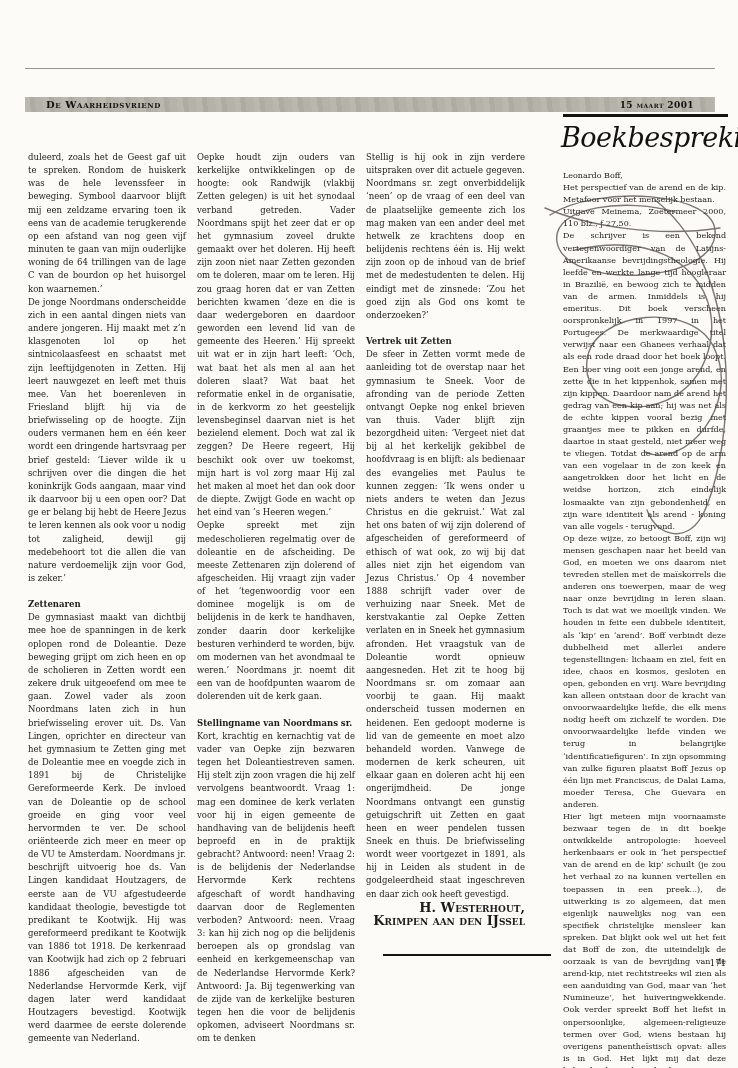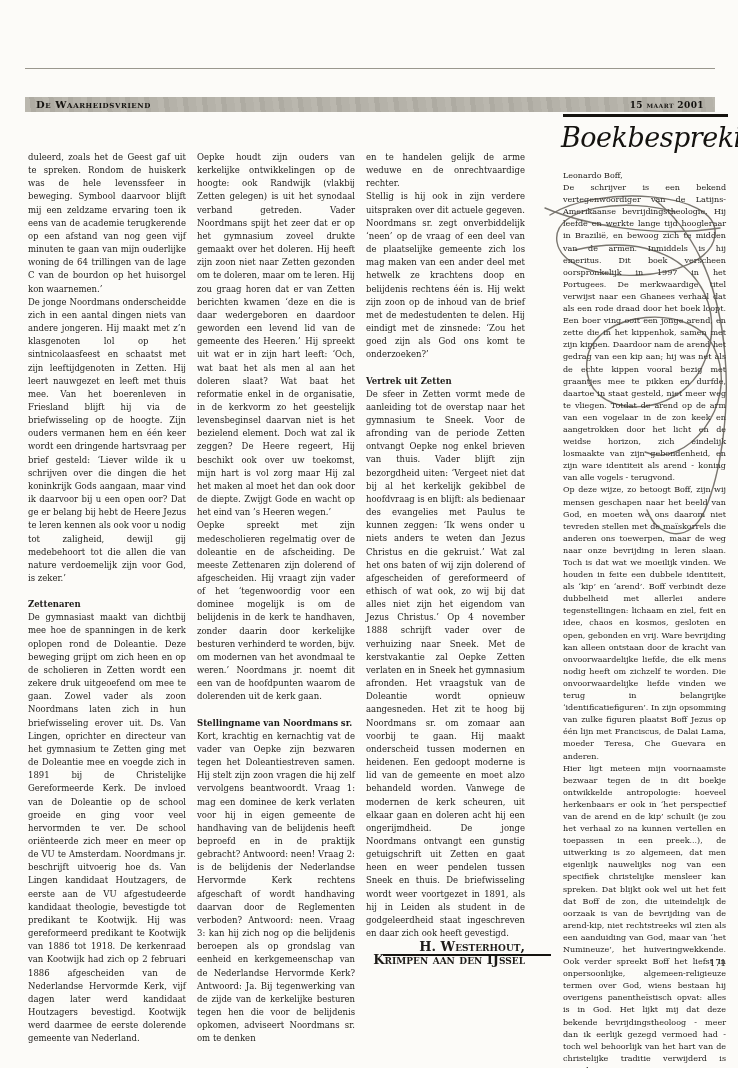--- a/index.html
+++ b/index.html
@@ -1,20 +1,20 @@
 <!DOCTYPE html>
 <html lang="nl"><head>
 <meta charset="utf-8">
 <style>
   html,body{margin:0;padding:0;background:#e9e7e2;}
   .page{position:relative;width:738px;height:1068px;background:#fcfbf8;overflow:hidden;
         font-family:"DejaVu Serif","Liberation Serif",serif;color:#1e1c19;}
   .toprule{position:absolute;left:25px;top:68px;width:690px;height:1px;background:#9a978e;}
   .headbar{position:absolute;left:25px;top:97px;width:690px;height:15px;box-sizing:border-box;
-        padding:0 11px;display:flex;justify-content:space-between;align-items:center;
+        padding:0 21px;display:flex;justify-content:space-between;align-items:center;
         background:repeating-linear-gradient(83deg,#bab7ae 0 6px,#aeaba2 6px 11px,#b5b2a9 11px 19px);}
   .mast{font-weight:bold;font-variant:small-caps;font-size:10px;letter-spacing:.6px;color:#14120f;}
   .hdate{font-weight:bold;font-variant:small-caps;font-size:9px;letter-spacing:.4px;color:#14120f;}
   .blackrule{position:absolute;left:563px;top:114px;width:165px;height:3px;background:#15130f;}
   .col{position:absolute;top:122px;width:158px;text-align:justify;font-size:8.5px;
        line-height:13.15px;hyphens:auto;margin-top:29px;-webkit-hyphens:auto;}
   .col p{margin:0;}
   #c1{left:28px;}
   #c2{left:197px;}
   #c3{left:366px;width:159px;}
@@ -52,32 +52,33 @@
   </div>
 
   <div class="col" id="c2">
     <p>Oepke houdt zijn ouders van kerkelijke ontwikkelingen op de hoogte: ook Randwijk (vlakbij Zetten gelegen) is uit het synodaal verband getreden. Vader Noordmans spijt het zeer dat er op het gymnasium zoveel drukte gemaakt over het doleren. Hij heeft zijn zoon niet naar Zetten gezonden om te doleren, maar om te leren. Hij zou graag horen dat er van Zetten berichten kwamen ‘deze en die is daar wedergeboren en daardoor geworden een levend lid van de gemeente des Heeren.’ Hij spreekt uit wat er in zijn hart leeft: ‘Och, wat baat het als men al aan het doleren slaat? Wat baat het reformatie enkel in de organisatie, in de kerkvorm zo het geestelijk levensbeginsel daarvan niet is het bezielend element. Doch wat zal ik zeggen? De Heere regeert, Hij beschikt ook over uw toekomst, mijn hart is vol zorg maar Hij zal het maken al moet het dan ook door de diepte. Zwijgt Gode en wacht op het eind van ’s Heeren wegen.’</p>
     <p>Oepke spreekt met zijn medescholieren regelmatig over de doleantie en de afscheiding. De meeste Zettenaren zijn dolerend of afgescheiden. Hij vraagt zijn vader of het ‘tegenwoordig voor een dominee mogelijk is om de belijdenis in de kerk te handhaven, zonder daarin door kerkelijke besturen verhinderd te worden, bijv. om modernen van het avondmaal te weren.’ Noordmans jr. noemt dit een van de hoofdpunten waarom de dolerenden uit de kerk gaan.</p>
     <p class="head">Stellingname van Noordmans sr.</p>
     <p>Kort, krachtig en kernachtig vat de vader van Oepke zijn bezwaren tegen het Doleantiestreven samen. Hij stelt zijn zoon vragen die hij zelf vervolgens beantwoordt. Vraag 1: mag een dominee de kerk verlaten voor hij in eigen gemeente de handhaving van de belijdenis heeft beproefd en in de praktijk gebracht? Antwoord: neen! Vraag 2: is de belijdenis der Nederlandse Hervormde Kerk rechtens afgeschaft of wordt handhaving daarvan door de Reglementen verboden? Antwoord: neen. Vraag 3: kan hij zich nog op die belijdenis beroepen als op grondslag van eenheid en kerkgemeenschap van de Nederlandse Hervormde Kerk? Antwoord: Ja. Bij tegenwerking van de zijde van de kerkelijke besturen tegen hen die voor de belijdenis opkomen, adviseert Noordmans sr. om te denken</p>
   </div>
 
   <div class="col" id="c3">
-    <p>en te handelen gelijk de arme weduwe en de onrechtvaardige rechter.</p>
     <p>Stellig is hij ook in zijn verdere uitspraken over dit actuele gegeven. Noordmans sr. zegt onverbiddelijk ‘neen’ op de vraag of een deel van de plaatselijke gemeente zich los mag maken van een ander deel met hetwelk ze krachtens doop en belijdenis rechtens één is. Hij wekt zijn zoon op de inhoud van de brief met de medestudenten te delen. Hij eindigt met de zinsnede: ‘Zou het goed zijn als God ons komt te onderzoeken?’</p>
     <p class="head">Vertrek uit Zetten</p>
     <p>De sfeer in Zetten vormt mede de aanleiding tot de overstap naar het gymnasium te Sneek. Voor de afronding van de periode Zetten ontvangt Oepke nog enkel brieven van thuis. Vader blijft zijn bezorgdheid uiten: ‘Vergeet niet dat bij al het kerkelijk gekibbel de hoofdvraag is en blijft: als bedienaar des evangelies met Paulus te kunnen zeggen: ‘Ik wens onder u niets anders te weten dan Jezus Christus en die gekruist.’ Wat zal het ons baten of wij zijn dolerend of afgescheiden of gereformeerd of ethisch of wat ook, zo wij bij dat alles niet zijn het eigendom van Jezus Christus.’ Op 4 november 1888 schrijft vader over de verhuizing naar Sneek. Met de kerstvakantie zal Oepke Zetten verlaten en in Sneek het gymnasium afronden. Het vraagstuk van de Doleantie wordt opnieuw aangesneden. Het zit te hoog bij Noordmans sr. om zomaar aan voorbij te gaan. Hij maakt onderscheid tussen modernen en heidenen. Een gedoopt moderne is lid van de gemeente en moet alzo behandeld worden. Vanwege de modernen de kerk scheuren, uit elkaar gaan en doleren acht hij een ongerijmdheid. De jonge Noordmans ontvangt een gunstig getuigschrift uit Zetten en gaat heen en weer pendelen tussen Sneek en thuis. De briefwisseling wordt weer voortgezet in 1891, als hij in Leiden als student in de godgeleerdheid staat ingeschreven en daar zich ook heeft gevestigd.</p>
     <p class="sig">H. Westerhout,</p>
     <p class="sig">Krimpen aan den IJssel</p>
   </div>
 
   <div class="bktitle">Boekbespreking</div>
 
   <div class="review-col">
     <p class="bk">Leonardo Boff,</p>
+    <p class="bk">Het perspectief van de arend en de kip. Metafoor voor het menselijk bestaan.</p>
+    <p class="bk">Uitgave Meinema, Zoetermeer 2000, 110 blz., ƒ 27,50.</p>
     <p>De schrijver is een bekend vertegenwoordiger van de Latijns-Amerikaanse bevrijdingstheologie. Hij leefde en werkte lange tijd hoogleraar in Brazilië, en bewoog zich te midden van de armen. Inmiddels is hij emeritus. Dit boek verscheen oorspronkelijk in 1997 in het Portugees. De merkwaardige titel verwijst naar een Ghanees verhaal dat als een rode draad door het boek loopt. Een boer ving ooit een jonge arend, en zette die in het kippenhok, samen met zijn kippen. Daardoor nam de arend het gedrag van een kip aan; hij was net als de echte kippen vooral bezig met graantjes mee te pikken en durfde, daartoe in staat gesteld, niet meer weg te vliegen. Totdat de arend op de arm van een vogelaar in de zon keek en aangetrokken door het licht en de weidse horizon, zich eindelijk losmaakte van zijn gebondenheid, en zijn ware identiteit als arend - koning van alle vogels - terugvond.</p>
     <p>Op deze wijze, zo betoogt Boff, zijn wij mensen geschapen naar het beeld van God, en moeten we ons daarom niet tevreden stellen met de maïskorrels die anderen ons toewerpen, maar de weg naar onze bevrijding in leren slaan. Toch is dat wat we moeilijk vinden. We houden in feite een dubbele identiteit, als ‘kip’ en ‘arend’. Boff verbindt deze dubbelheid met allerlei andere tegenstellingen: lichaam en ziel, feit en idee, chaos en kosmos, gesloten en open, gebonden en vrij. Ware bevrijding kan alleen ontstaan door de kracht van onvoorwaardelijke liefde, die elk mens nodig heeft om zichzelf te worden. Die onvoorwaardelijke liefde vinden we terug in belangrijke ‘identificatiefiguren’. In zijn opsomming van zulke figuren plaatst Boff Jezus op één lijn met Franciscus, de Dalai Lama, moeder Teresa, Che Guevara en anderen.</p>
     <p>Hier ligt meteen mijn voornaamste bezwaar tegen de in dit boekje ontwikkelde antropologie: hoeveel herkenbaars er ook in ‘het perspectief van de arend en de kip’ schuilt (je zou het verhaal zo na kunnen vertellen en toepassen in een preek...), de uitwerking is zo algemeen, dat men eigenlijk nauwelijks nog van een specifiek christelijke mensleer kan spreken. Dat blijkt ook wel uit het feit dat Boff de zon, die uiteindelijk de oorzaak is van de bevrijding van de arend-kip, niet rechtstreeks wil zien als een aanduiding van God, maar van ‘het Numineuze’, het huiveringwekkende. Ook verder spreekt Boff het liefst in onpersoonlijke, algemeen-religieuze termen over God, wiens bestaan hij overigens panentheïstisch opvat: alles is in God. Het lijkt mij dat deze bekende bevrijdingstheoloog - meer dan ik eerlijk gezegd vermoed had - toch wel behoorlijk van het hart van de christelijke traditie verwijderd is geraakt.</p>
 
   </div>
 
   <svg class="scribble" viewBox="0 0 200 370">
     <g fill="none" stroke="#48433b" stroke-width="1.4" stroke-linecap="round" opacity="0.72">
       <path d="M15,35 C60,5 185,10 180,55 C175,105 30,110 22,62 C16,25 95,18 140,32"></path>
       <path d="M40,70 C150,45 195,120 170,180 C145,245 45,240 52,180 C58,130 160,120 180,170 C205,225 150,290 110,272"></path>

